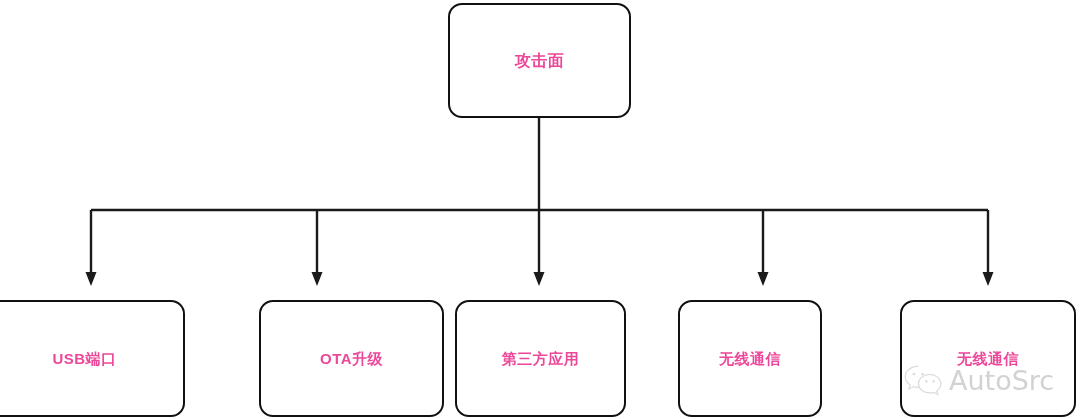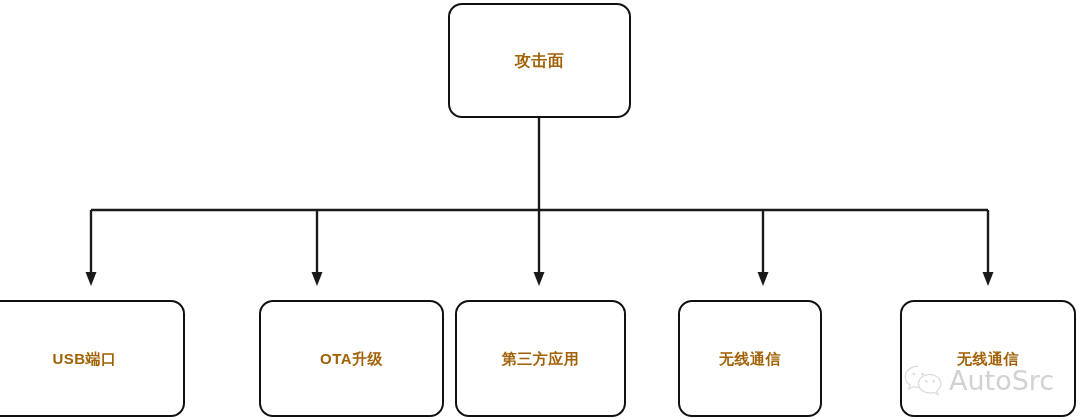--- a/index.html
+++ b/index.html
@@ -23,21 +23,21 @@
     background: #ffffff;
     border: 2px solid #111111;
     border-radius: 14px;
     display: flex;
     align-items: center;
     justify-content: center;
   }
   .node-label {
     font-size: 15px;
     font-weight: bold;
-    color: #a16207;
+    color: #ec4899;
     letter-spacing: 0.5px;
     line-height: 1;
     white-space: nowrap;
     position: relative;
     z-index: 3;
   }
   #root-node {
     left: 448px;
     top: 3px;
     width: 183px;

